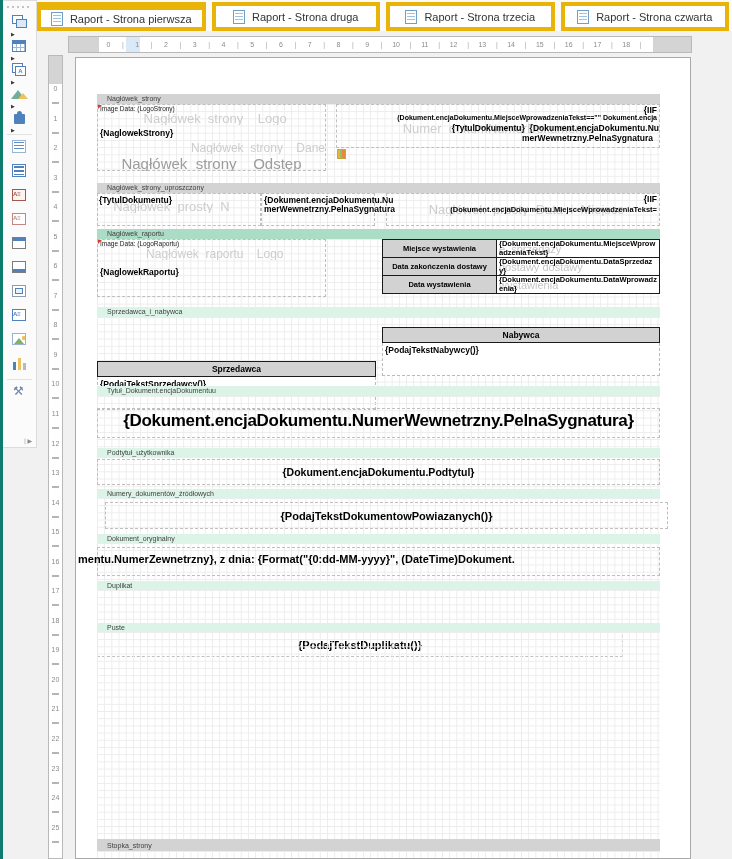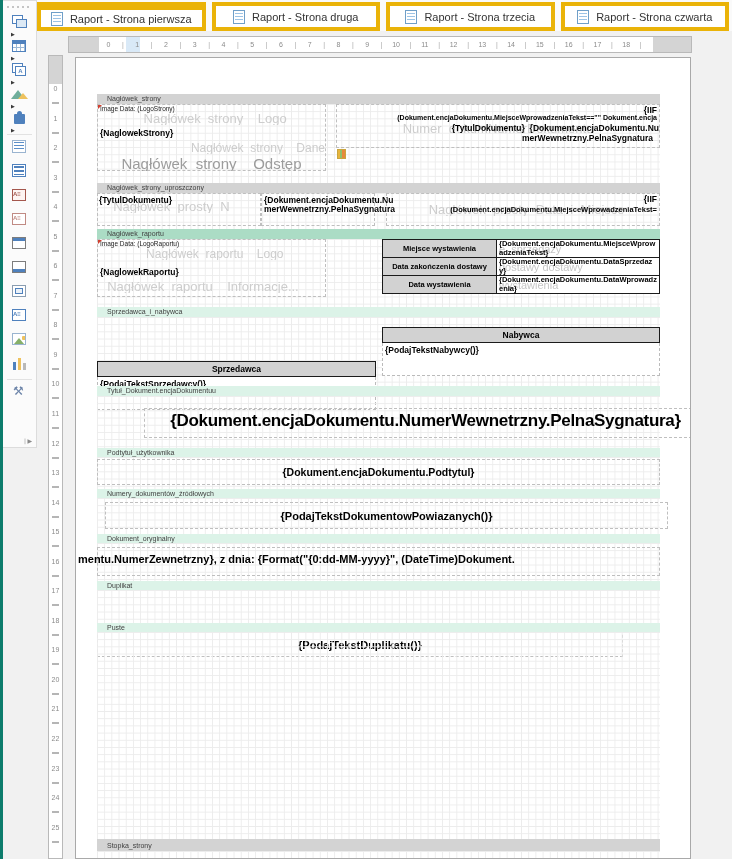--- a/index.html
+++ b/index.html
@@ -463,21 +463,20 @@
         <div class="expr" style="top:11px;left:0;right:2px;text-align:right;font-size:7.5px;">(Dokument.encjaDokumentu.MiejsceWprowadzeniaTekst=</div>
       </div>
     </div>
 
     <div class="bh green" style="top:171px;height:10px;">Nagłówek_raportu</div>
     <div class="bc" style="top:181px;height:68px;">
       <div class="el" style="left:0;top:0;width:229px;height:58px;">
         <span class="img-note">Image Data: (LogoRaportu)</span>
         <div class="ghost c" style="top:8px;font-size:12px;">_Nagłówek_raportu__Logo</div>
         <div class="expr" style="top:27px;left:2px;">{NaglowekRaportu}</div>
-        <div class="ghost" style="top:40px;left:2px;font-size:13px;">_Nagłówek_raportu__Informacje...</div>
       </div>
       <div class="rtable" style="left:285px;top:0;">
 
           <div class="rtr">
             <div class="rtl">Miejsce wystawienia</div>
             <div class="rtv">
               <span class="rtg">e_sprzedazy</span>
               <span class="rtv-text">{Dokument.encjaDokumentu.MiejsceWprowadzeniaTekst}</span>
             </div>
           </div>
@@ -507,21 +506,21 @@
         <div class="stb">{PodajTekstSprzedawcy()}</div>
       </div>
       <div class="stable" style="left:285px;top:10px;width:278px;">
         <div class="sth">Nabywca</div>
         <div class="stb">{PodajTekstNabywcy()}</div>
       </div>
     </div>
 
     <div class="bh mint" style="top:328px;height:10px;">Tytuł_Dokument.encjaDokumentuu</div>
     <div class="bc" style="top:338px;height:52px;">
-      <div class="el" style="left:0;top:12px;width:563px;height:30px;margin-left:47px;">
+      <div class="el" style="left:0;top:12px;width:563px;height:30px;">
         <div class="bigtext">{Dokument.encjaDokumentu.NumerWewnetrzny.PelnaSygnatura}</div>
       </div>
     </div>
 
     <div class="bh mint" style="top:390px;height:9px;">Podtytuł_użytkownika</div>
     <div class="bc" style="top:399px;height:32px;">
       <div class="el" style="left:0;top:2px;width:563px;height:26px;">
         <div class="midtext" style="top:6px;font-size:10.5px;">{Dokument.encjaDokumentu.Podtytul}</div>
       </div>
     </div>

